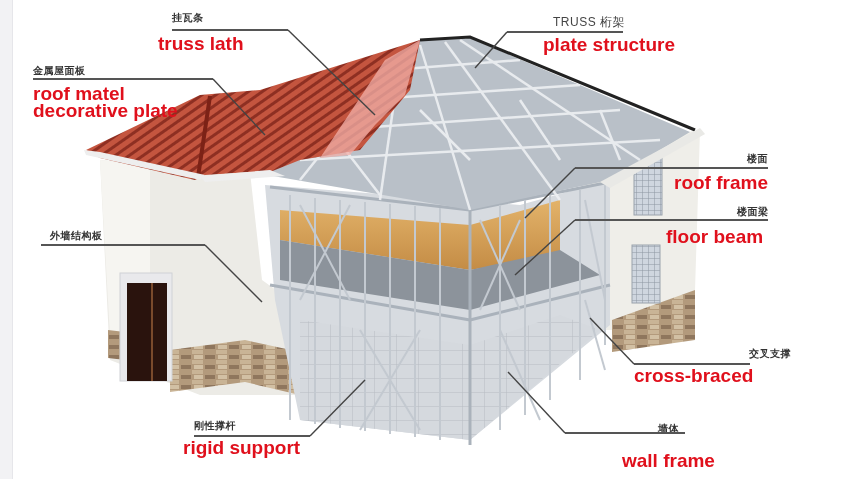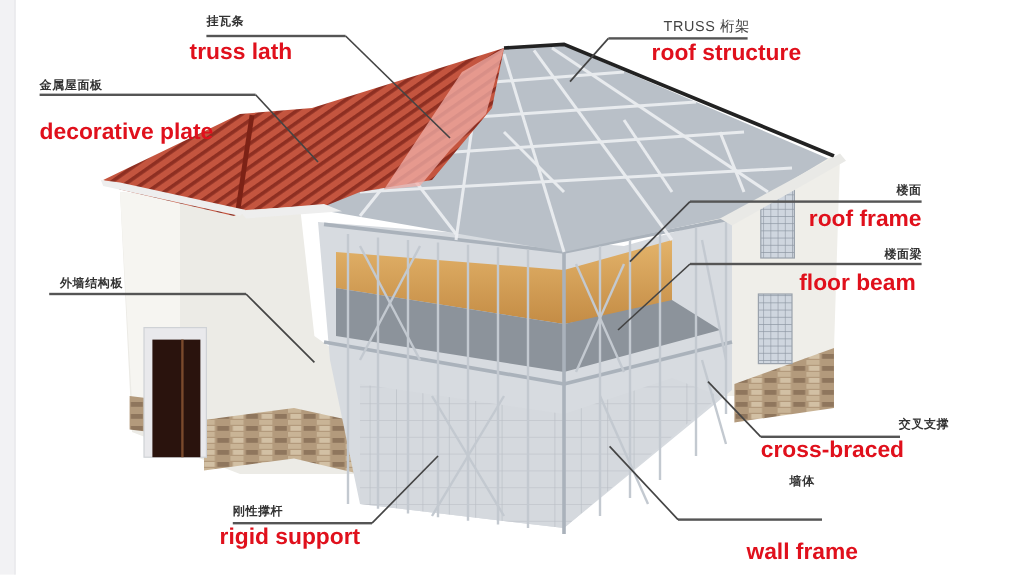--- a/index.html
+++ b/index.html
@@ -128,46 +128,47 @@
       <polygon points="200,176 270,170 285,176 205,182" fill="#eee"></polygon>
     </g>
   </svg>
 
   <div class="cn" style="left:172px; top:11px;">挂瓦条</div>
   <div class="rule" style="left:172px; top:29px; width:116px;"></div>
   <div class="en" style="left:158px; top:33px;">truss lath</div>
 
   <div class="cn" style="left:33px; top:64px;">金属屋面板</div>
   <div class="rule" style="left:33px; top:78px; width:180px;"></div>
+  <div class="en" style="left:33px; top:83px;">roof matel</div>
   <div class="en" style="left:33px; top:100px;">decorative plate</div>
 
   <div class="cn" style="left:553px; top:14px; font-weight:normal; font-size:12px; color:#444;">TRUSS   桁架</div>
   <div class="rule" style="left:507px; top:31px; width:116px;"></div>
-  <div class="en" style="left:543px; top:34px;">roof structure</div>
+  <div class="en" style="left:543px; top:34px;">plate structure</div>
 
   <div class="cn" style="left:747px; top:152px;">楼面</div>
   <div class="rule" style="left:575px; top:167px; width:193px;"></div>
   <div class="en" style="left:674px; top:172px;">roof frame</div>
 
   <div class="cn" style="left:737px; top:205px;">楼面梁</div>
   <div class="rule" style="left:575px; top:219px; width:193px;"></div>
   <div class="en" style="left:666px; top:226px;">floor beam</div>
 
   <div class="cn" style="left:50px; top:229px;">外墙结构板</div>
   <div class="rule" style="left:41px; top:244px; width:164px;"></div>
 
   <div class="cn" style="left:705px; top:347px;margin-left:44px;">交叉支撑</div>
   <div class="rule" style="left:634px; top:363px; width:116px;"></div>
   <div class="en" style="left:634px; top:365px;">cross-braced</div>
 
   <div class="cn" style="left:194px; top:419px;text-align:center;">刚性撑杆</div>
   <div class="rule" style="left:194px; top:435px; width:116px;"></div>
   <div class="en" style="left:183px; top:437px;">rigid support</div>
 
-  <div class="cn" style="left:658px; top:394px;">墙体</div>
+  <div class="cn" style="left:658px; top:422px;">墙体</div>
   <div class="rule" style="left:565px; top:432px; width:120px;"></div>
   <div class="en" style="left:622px; top:434px;margin-top:16px;">wall frame</div>
 
   <svg width="850" height="479" viewBox="0 0 850 479">
     <g stroke="#444" stroke-width="1.4" fill="none">
       <polyline points="288,30 375,115"></polyline>
       <polyline points="213,79 265,135"></polyline>
       <polyline points="507,32 475,68"></polyline>
       <polyline points="575,168 525,218"></polyline>
       <polyline points="575,220 515,275"></polyline>

